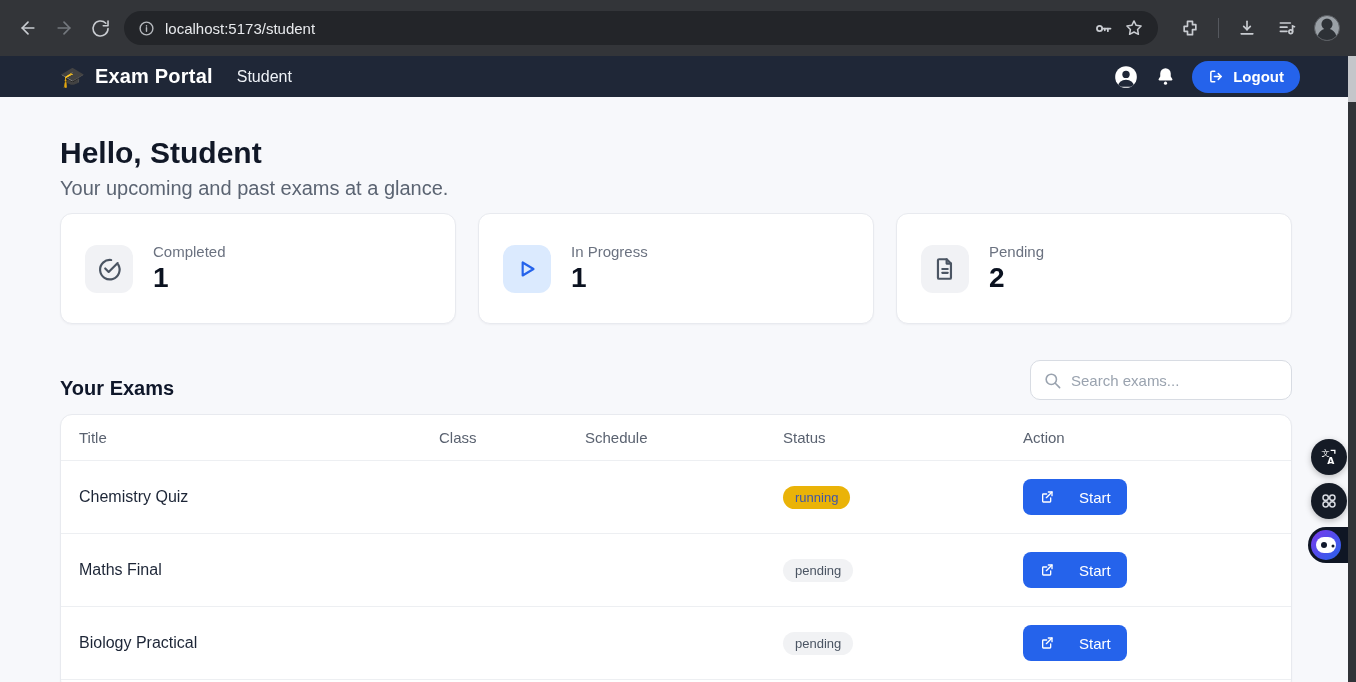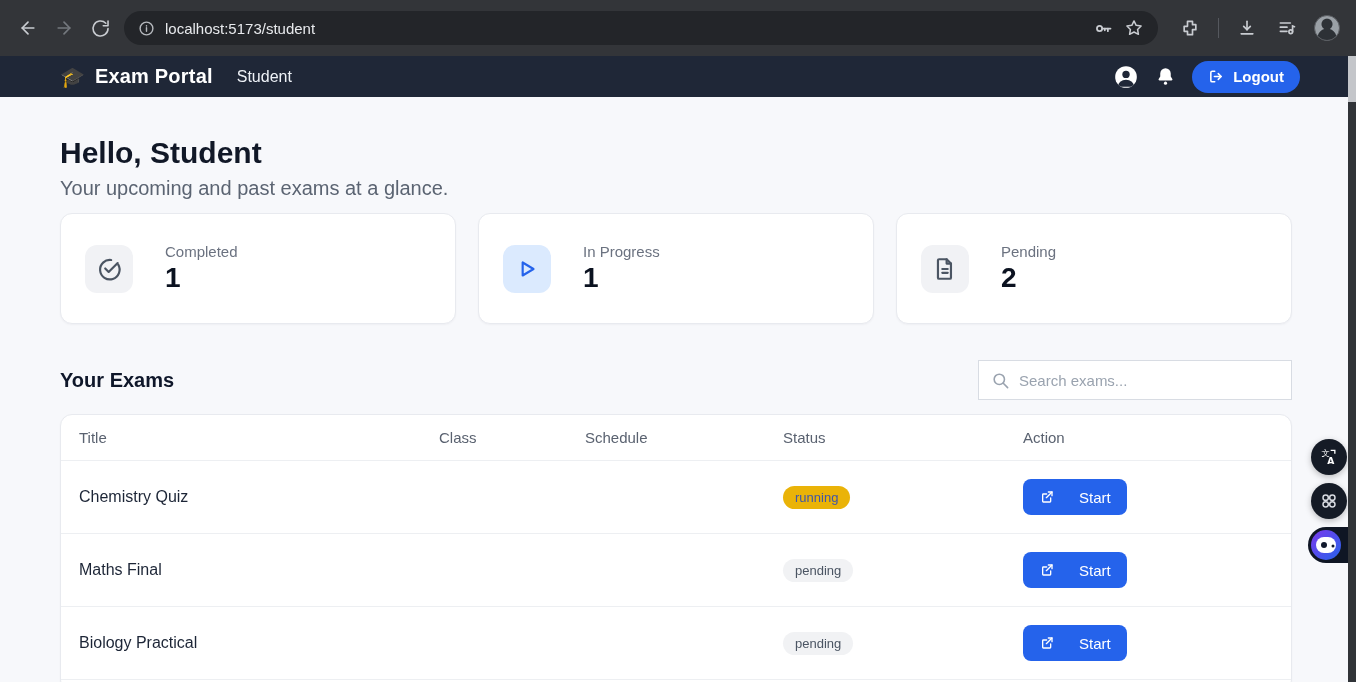--- a/index.html
+++ b/index.html
@@ -28,30 +28,30 @@
     height:32px; padding:0 16px; border-radius:16px; font-size:15px; font-weight:600; cursor:pointer;
     font-family:"Liberation Sans", sans-serif; }
 
   
   .page { height:585px; padding:38px 64px 0 60px; overflow:hidden; position:relative; }
   h1 { font-size:30px; line-height:36px; font-weight:700; color:#111827; }
   .subtitle { margin-top:6px; font-size:20px; line-height:22px; color:#5b6472; }
 
   .stats { display:flex; gap:22px; margin-top:14px; }
   .stat-card { flex:1; height:111px; background:#fff; border:1px solid #e8eaef; border-radius:12px;
-    box-shadow:0 1px 2px rgba(16,24,40,.04); display:flex; align-items:center; gap:32px; padding:0 24px; }
+    box-shadow:0 1px 2px rgba(16,24,40,.04); display:flex; align-items:center; gap:20px; padding:0 24px; }
   .tile { width:48px; height:48px; border-radius:12px; display:flex; align-items:center; justify-content:center; flex:none; }
   .tile.grey { background:#f1f2f5; }
   .tile.blue { background:#dbeafe; }
   .stat-label { font-size:15px; color:#6b7280; }
   .stat-value { font-size:28px; font-weight:700; color:#0b1220; margin-top:2px; }
 
-  .section-row { display:flex; justify-content:space-between; align-items:center; margin-top:36px; }
+  .section-row { display:flex; justify-content:space-between; align-items:flex-end; margin-top:36px; }
   .section-title { font-size:20px; font-weight:700; color:#0f172a; }
-  .search { width:314px; height:40px; background:#fff; border:1px solid #d8dce3; border-radius:0;
+  .search { width:262px; height:40px; background:#fff; border:1px solid #d8dce3; border-radius:10px;
     display:flex; align-items:center; padding:0 12px; gap:9px; }
   .search input { border:none; outline:none; flex:1; font-size:15px; color:#111827; background:transparent;
     font-family:"Liberation Sans", sans-serif; }
   .search input::placeholder { color:#9aa3af; }
 
   .table-card { margin-top:14px; background:#fff; border:1px solid #e8eaef; border-radius:12px;
     box-shadow:0 1px 2px rgba(16,24,40,.04); overflow:hidden; height:278px; }
   .thead, .trow { display:grid; grid-template-columns:360px 146px 198px 240px 1fr; align-items:center; padding-left:18px; }
   .thead { height:46px; color:#5a6270; font-size:15px; border-bottom:1px solid #edeff2; }
   .trow { height:73px; border-bottom:1px solid #edeff2; font-size:16px; color:#1c2536; }

